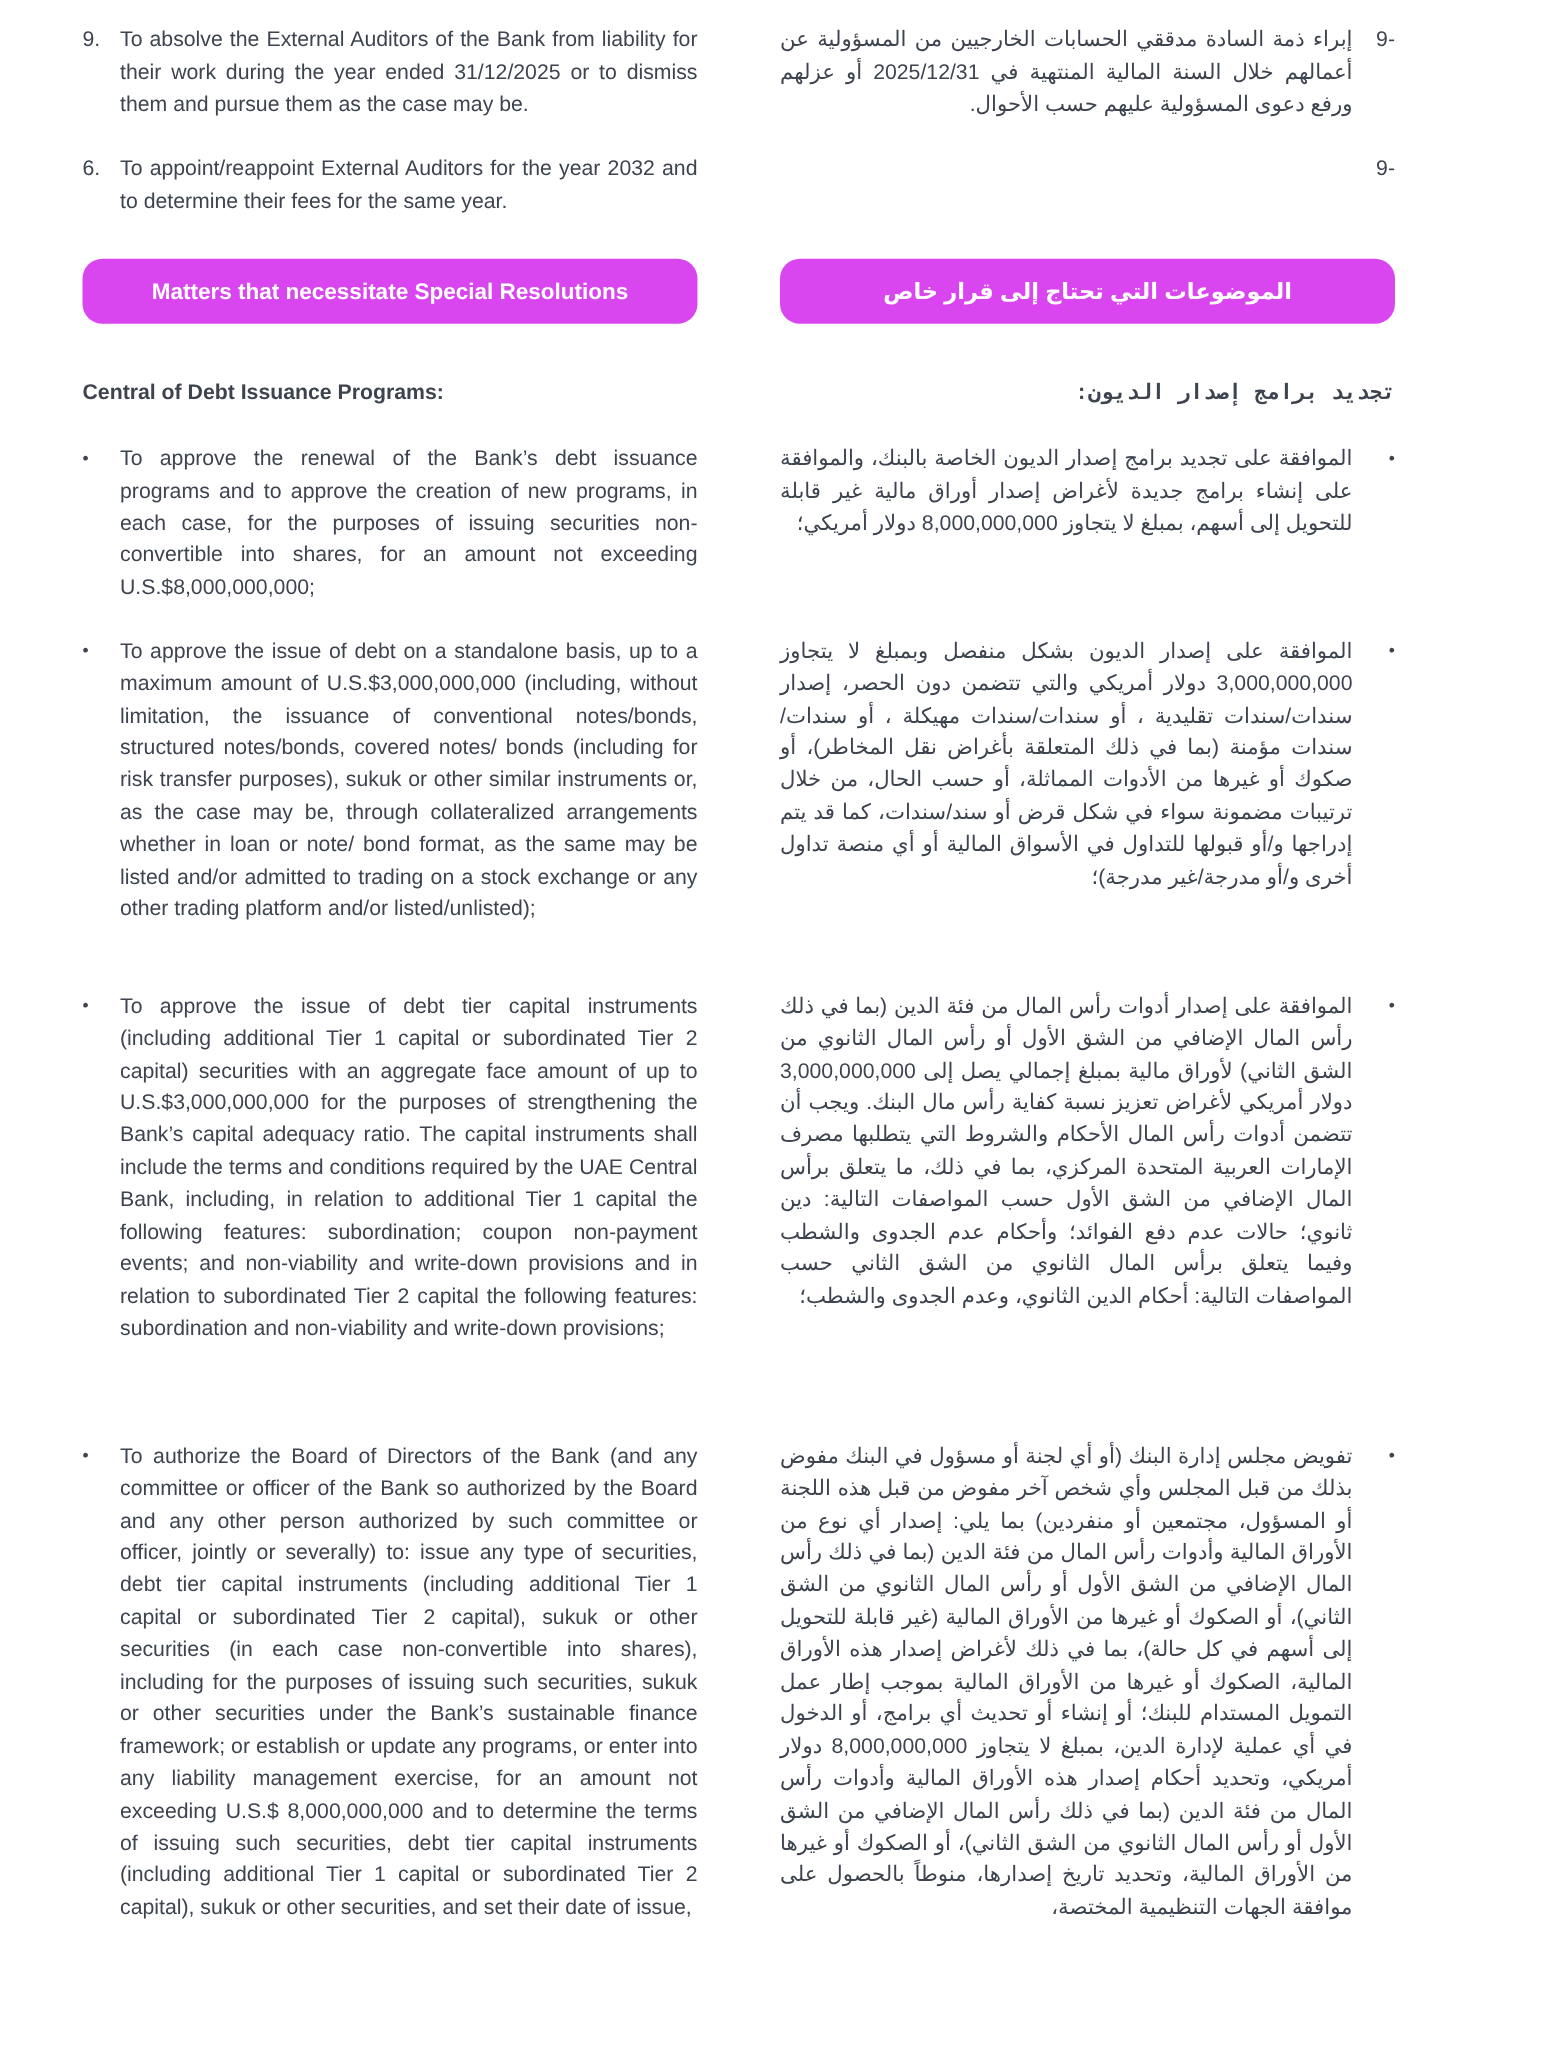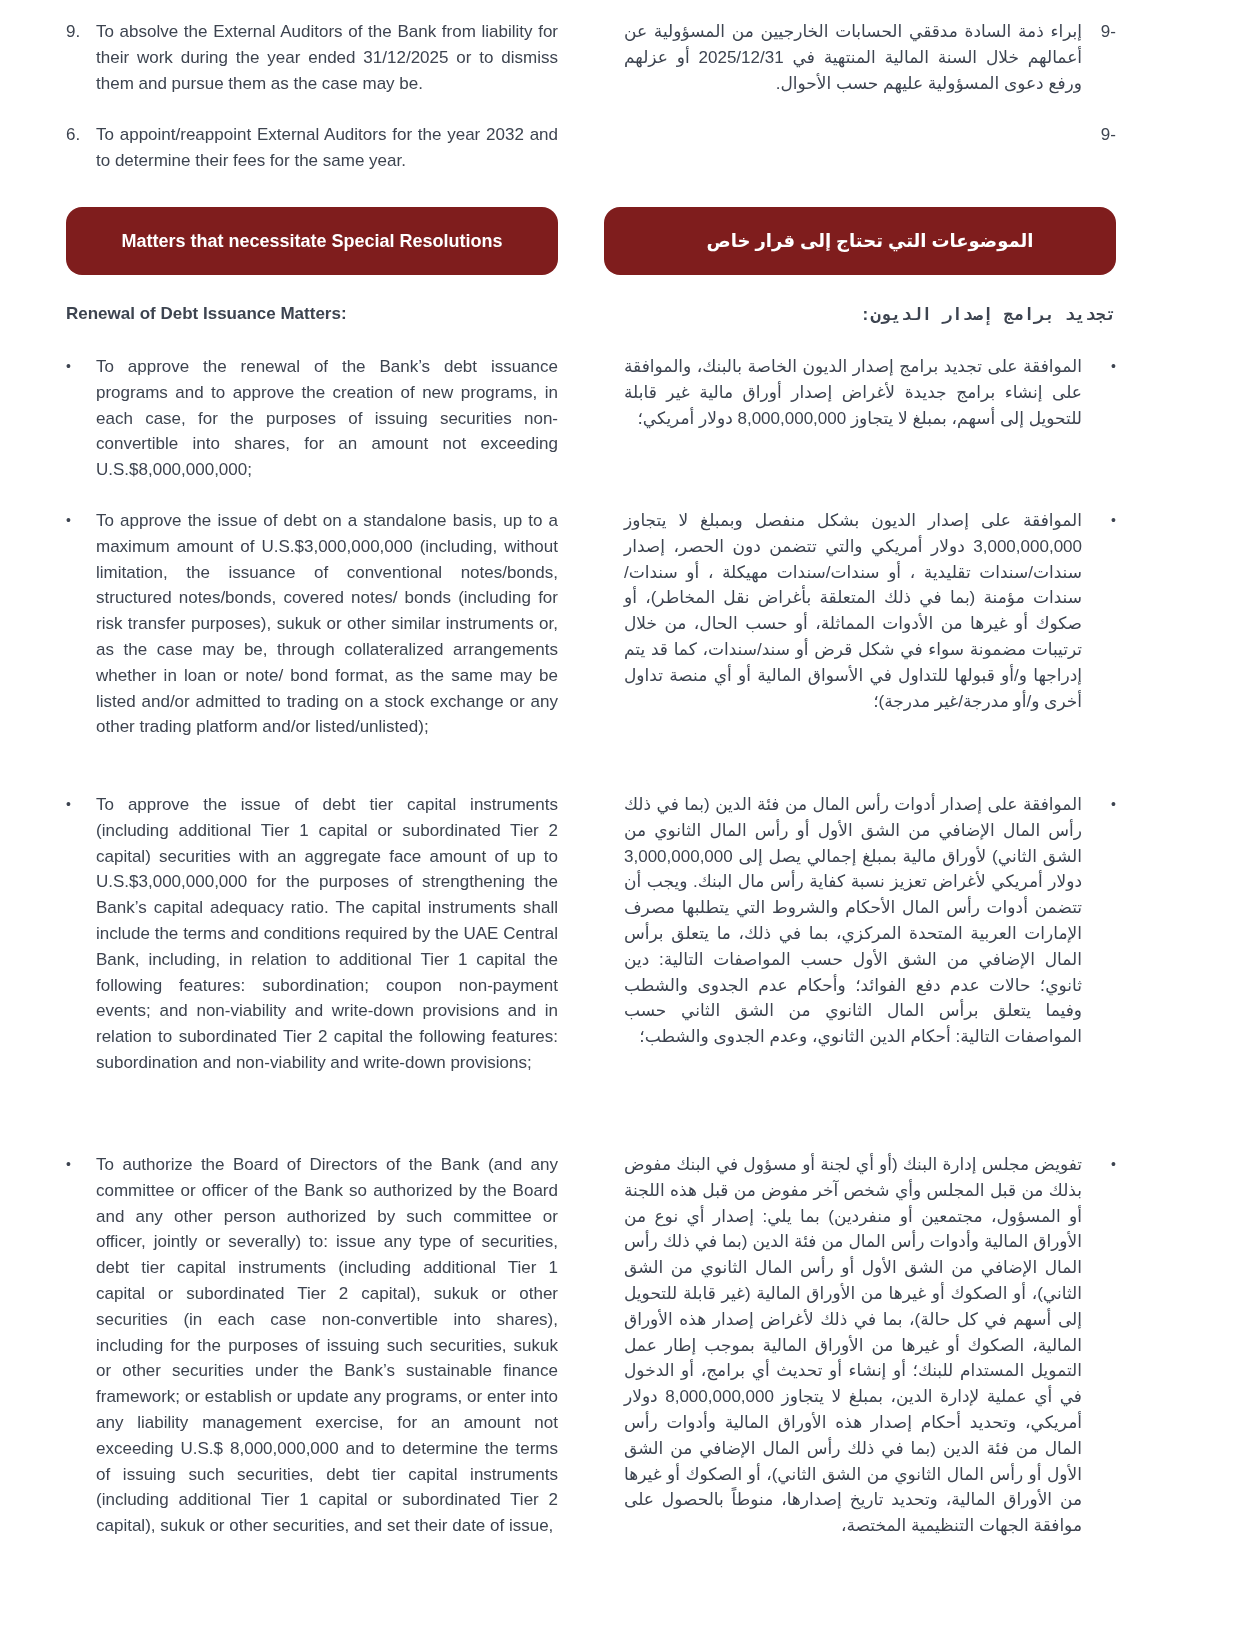--- a/index.html
+++ b/index.html
@@ -14,43 +14,43 @@
   .p { font-size: 17px; line-height: 25.8px; text-align: justify; }
   .numitem { position: relative; padding-left: 30px; }
   .col-ar .numitem { padding-left: 0; padding-right: 34px; }
   .num { position: absolute; left: 0; top: 0; }
   .col-ar .num { left: auto; right: 0; }
   .bullet-item { position: relative; padding-left: 30px; }
   .col-ar .bullet-item { padding-left: 0; padding-right: 34px; }
   .bullet { position: absolute; left: 0; top: 0; font-size: 14px; }
   .col-ar .bullet { left: auto; right: 0; }
   .banner {
-    position: absolute; height: 68px; width: 492px;
-    background: #7f1d1d; border-radius: 16px;
+    position: absolute; height: 52px; width: 492px;
+    background: #d946ef; border-radius: 16px;
     color: #ffffff; font-weight: bold; font-size: 18px;
     display: flex; align-items: center; justify-content: center;
   }
   .heading { font-weight: bold; font-size: 17px; color: #3d4450; position: absolute; }
 </style>
 </head>
 <body>
 
 <div class="col col-en">
   <div class="p numitem" style="position:absolute; top:19px; width:462px;">
     <span class="num">9.</span>
     <span>To absolve the External Auditors of the Bank from liability for their work during the year ended 31/12/2025 or to dismiss them and pursue them as the case may be.</span>
   </div>
   <div class="p numitem" style="position:absolute; top:122px; width:462px;">
     <span class="num">6.</span>
     <span>To appoint/reappoint External Auditors for the year 2032 and to determine their fees for the same year.</span>
   </div>
 
   <div class="banner" style="top:207px; left:0;">Matters that necessitate Special Resolutions</div>
 
-  <div class="heading" style="top:304px; left:0;">Renewal of Debt Issuance Matters:</div>
+  <div class="heading" style="top:304px; left:0;">Central of Debt Issuance Programs:</div>
 
   <div class="p bullet-item" style="position:absolute; top:354px; width:462px;">
     <span class="bullet">•</span>
     <span>To approve the renewal of the Bank’s debt issuance programs and to approve the creation of new programs, in each case, for the purposes of issuing securities non-convertible into shares, for an amount not exceeding U.S.$8,000,000,000;</span>
   </div>
   <div class="p bullet-item" style="position:absolute; top:508px; width:462px;">
     <span class="bullet">•</span>
     <span>To approve the issue of debt on a standalone basis, up to a maximum amount of U.S.$3,000,000,000 (including, without limitation, the issuance of conventional notes/bonds, structured notes/bonds, covered notes/ bonds (including for risk transfer purposes), sukuk or other similar instruments or, as the case may be, through collateralized arrangements whether in loan or note/ bond format, as the same may be listed and/or admitted to trading on a stock exchange or any other trading platform and/or listed/unlisted);</span>
   </div>
   <div class="p bullet-item" style="position:absolute; top:792px; width:462px;">
@@ -65,21 +65,21 @@
 
 <div class="col col-ar">
   <div class="p numitem" style="position:absolute; top:19px; right:0; width:458px;">
     <span class="num">-9</span>
     <span>إبراء ذمة السادة مدققي الحسابات الخارجيين من المسؤولية عن أعمالهم خلال السنة المالية المنتهية في 2025/12/31 أو عزلهم ورفع دعوى المسؤولية عليهم حسب الأحوال.</span>
   </div>
   <div class="p numitem" style="position:absolute; top:122px; right:0; width:458px;">
     <span class="num">-9</span>
   </div>
 
-  <div class="banner" style="top:207px; right:0;padding-left:20px;">الموضوعات التي تحتاج إلى قرار خاص</div>
+  <div class="banner" style="top:207px; right:0;">الموضوعات التي تحتاج إلى قرار خاص</div>
 
   <div class="heading" style="top:304px; right:0;font-family:Liberation Mono, monospace;">تجديد برامج إصدار الديون:</div>
 
   <div class="p bullet-item" style="position:absolute; top:354px; right:0; width:458px;">
     <span class="bullet">•</span>
     <span>الموافقة على تجديد برامج إصدار الديون الخاصة بالبنك، والموافقة على إنشاء برامج جديدة لأغراض إصدار أوراق مالية غير قابلة للتحويل إلى أسهم، بمبلغ لا يتجاوز 8,000,000,000 دولار أمريكي؛</span>
   </div>
   <div class="p bullet-item" style="position:absolute; top:508px; right:0; width:458px;">
     <span class="bullet">•</span>
     <span>الموافقة على إصدار الديون بشكل منفصل وبمبلغ لا يتجاوز 3,000,000,000 دولار أمريكي والتي تتضمن دون الحصر، إصدار سندات/سندات تقليدية ، أو سندات/سندات مهيكلة ، أو سندات/سندات مؤمنة (بما في ذلك المتعلقة بأغراض نقل المخاطر)، أو صكوك أو غيرها من الأدوات المماثلة، أو حسب الحال، من خلال ترتيبات مضمونة سواء في شكل قرض أو سند/سندات، كما قد يتم إدراجها و/أو قبولها للتداول في الأسواق المالية أو أي منصة تداول أخرى و/أو مدرجة/غير مدرجة)؛</span>

